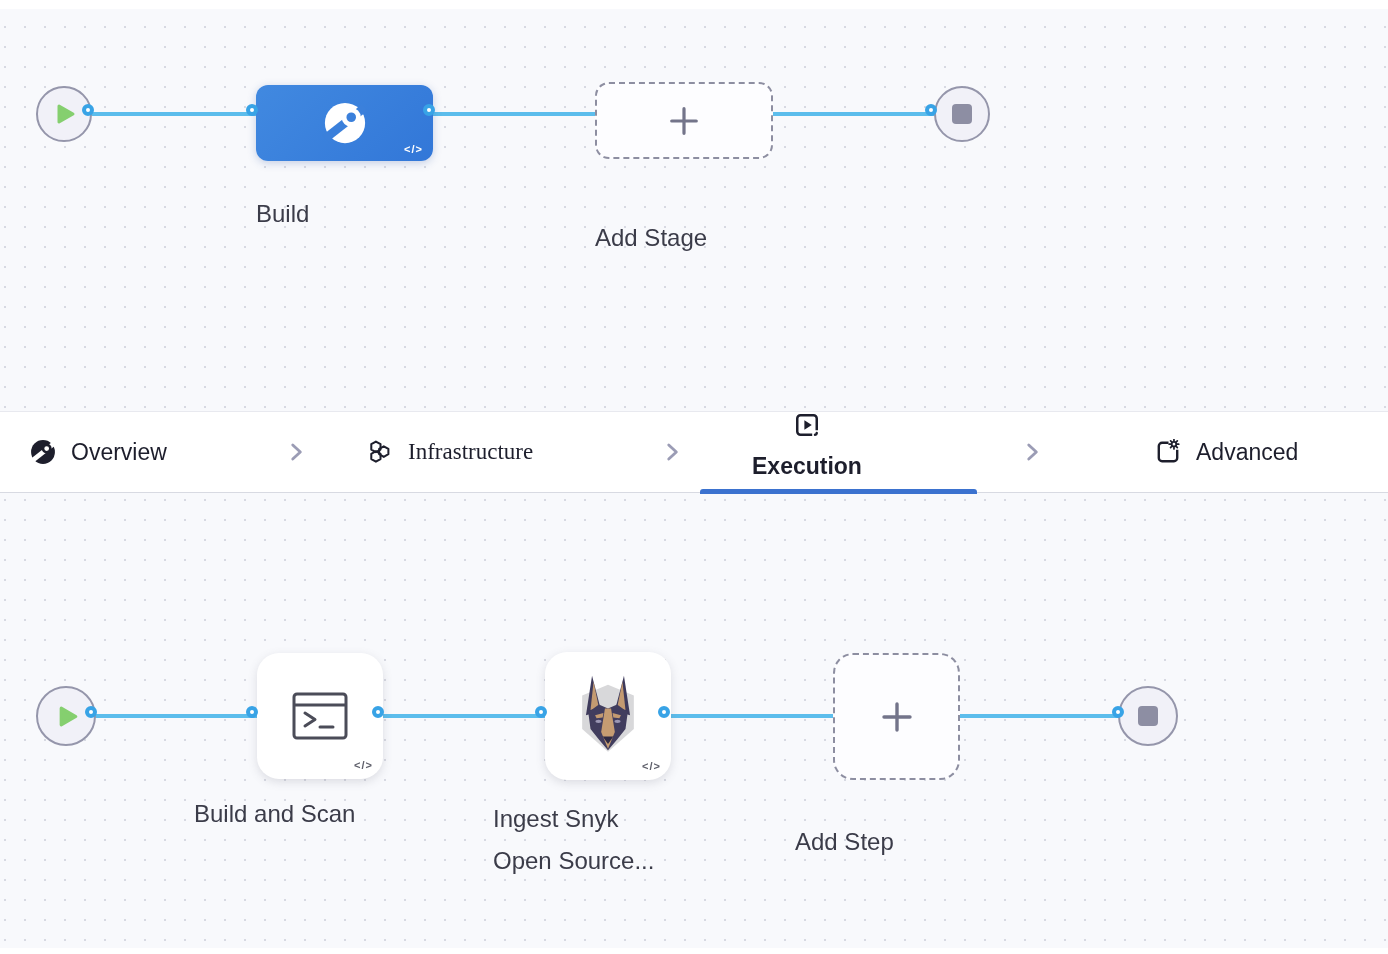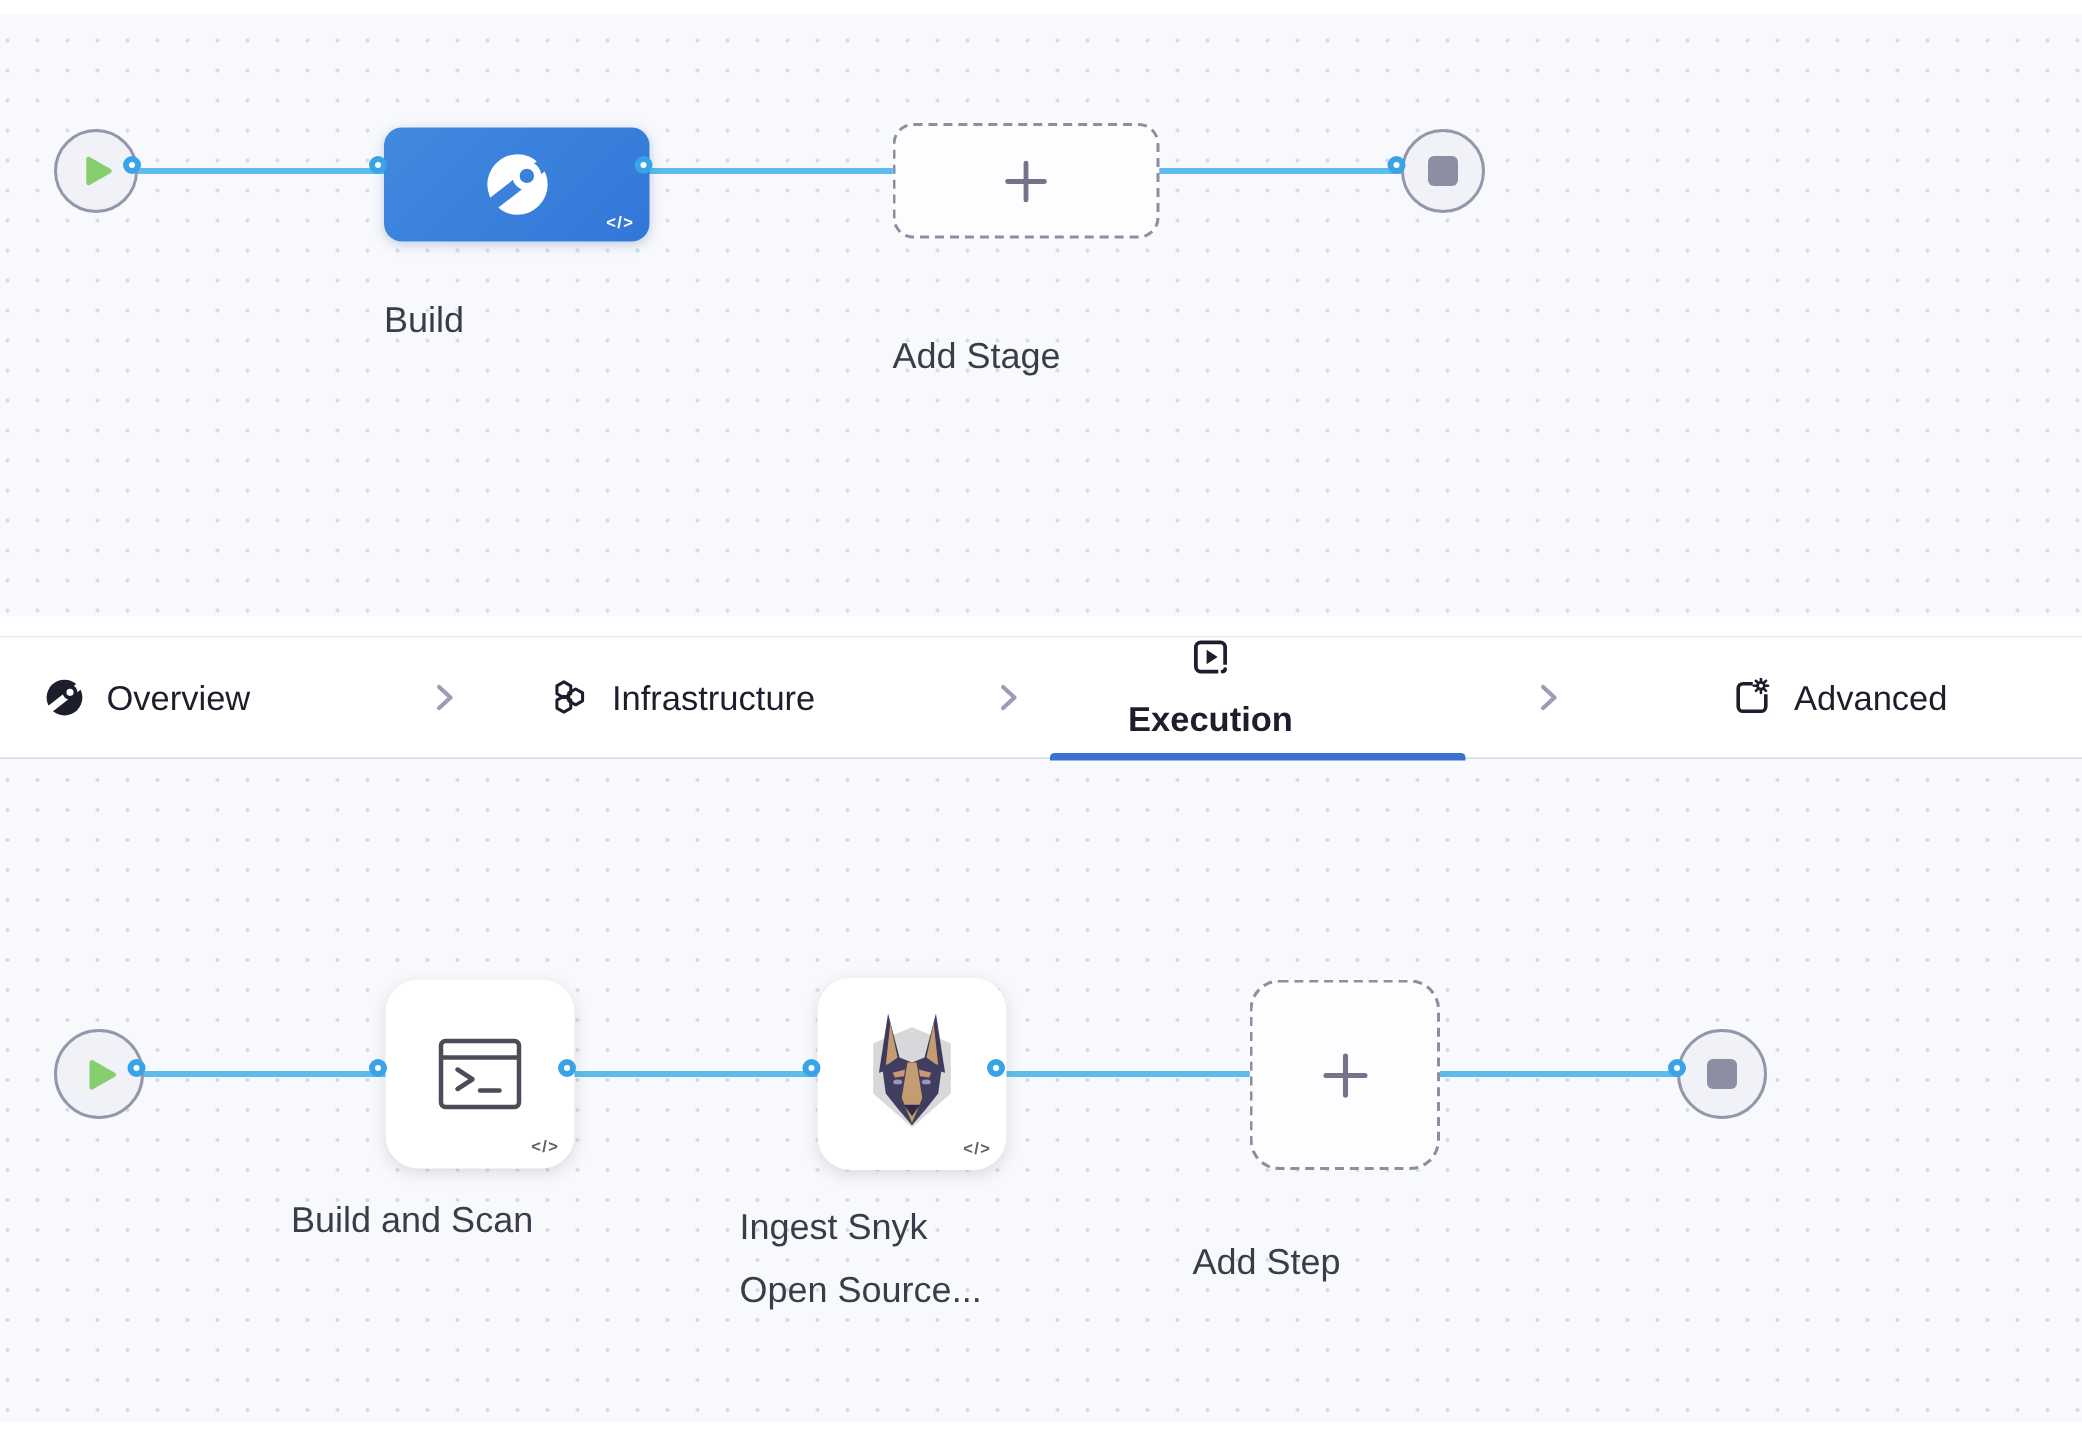--- a/index.html
+++ b/index.html
@@ -74,30 +74,29 @@
   #label-add-stage { left:595px; top:197px; width:178px; }
   #label-build-scan { left:194px; top:800px; width:240px; }
   #label-snyk { left:493px; top:800px; width:230px; line-height:42px; }
   #label-add-step { left:795px; top:796px; width:200px;margin-top:32px; }
 
   
   #tabbar {
     position:absolute; left:0; top:411px; width:1388px; height:82px;
     background:#ffffff; border-top:1px solid #e8e9ef; border-bottom:1px solid #d8dae2;
     z-index:5;
-    margin-top:13px;
   }
   .tab {
     position:absolute; top:0; height:100%;
     display:flex; align-items:center; gap:15px;
     cursor:pointer; color:#1d1e2c; font-size:23px;
   }
   .tab .tab-label { white-space:nowrap; }
   #tab-overview { left:30px; }
-  #tab-infrastructure { left:366px; }
+  #tab-infrastructure { left:366px;font-family:Liberation Serif, serif; }
   #tab-execution { left:752px; font-weight:700;flex-direction:column; }
   #tab-advanced { left:1155px; }
   .chevron { position:absolute; top:0; height:100%; display:flex; align-items:center; }
   #chev-1 { left:283px; } #chev-2 { left:659px; } #chev-3 { left:1019px; }
   #active-underline {
     position:absolute; left:700px; top:77px; width:277px; height:5px;
     background:#3b72cf; border-radius:3px 3px 0 0;
   }
 </style>
 </head>

